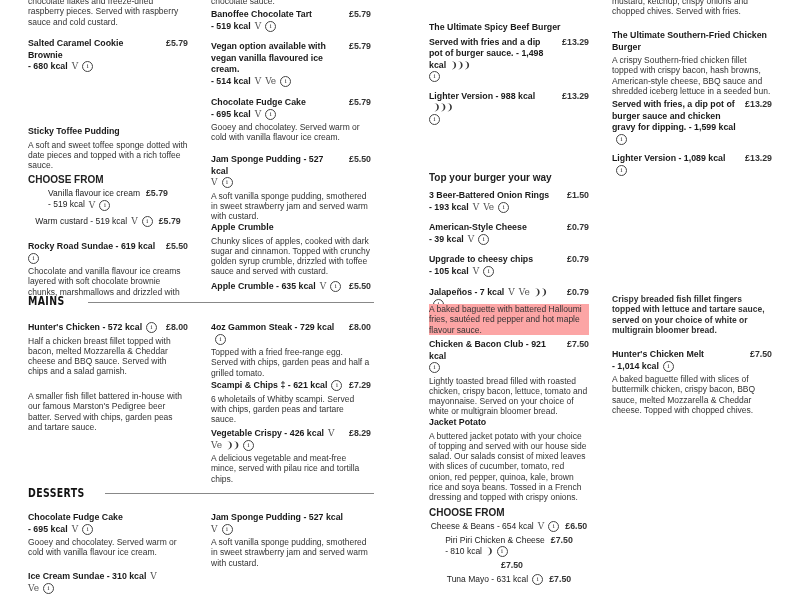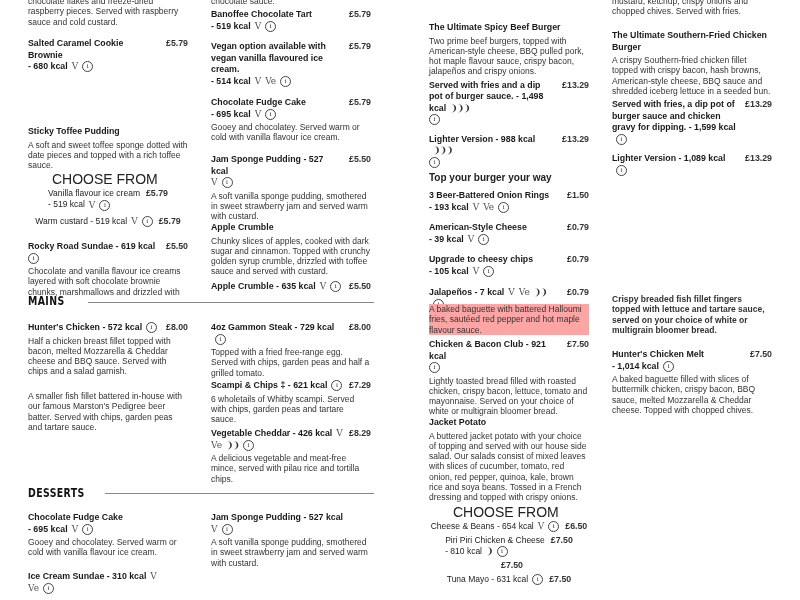--- a/index.html
+++ b/index.html
@@ -7,21 +7,21 @@
   .abs{position:absolute;}
   .item{position:absolute;width:160px;font-size:8.6px;line-height:11px;}
   .row{display:flex;justify-content:space-between;align-items:flex-start;}
   .nm{font-weight:bold;color:#1a1a1a;font-size:8.8px;line-height:11.5px;}
   .nm .kc{font-weight:bold;}
   .price{font-weight:bold;font-size:8.8px;color:#333;white-space:nowrap;padding-left:6px;}
   .desc{color:#333;margin-top:2px;font-size:8.5px;line-height:10.3px;}
   .ic{display:inline-block;vertical-align:middle;margin-left:4px;font-family:"DejaVu Serif",serif;font-weight:normal;color:#555;font-size:9px;}
   .info{display:inline-block;width:9px;height:9px;border:1px solid #444;border-radius:50%;font-size:7px;line-height:9px;text-align:center;vertical-align:middle;margin-left:4px;font-weight:normal;color:#333;font-family:"Liberation Serif",serif;}
   .spicy{display:inline-block;vertical-align:middle;margin-left:4px;font-weight:bold;color:#333;letter-spacing:-1px;font-size:9px;}
-  .choose{font-weight:normal;font-size:14px;margin-top:4px;margin-left:24px;}
+  .choose{font-weight:bold;font-size:10px;margin-top:4px;}
   .opt{display:flex;justify-content:center;font-size:8.5px;line-height:11px;margin-top:3px;}
   .sec-title{position:absolute;font-family:"DejaVu Sans Condensed","DejaVu Sans",sans-serif;font-weight:bold;font-size:13px;letter-spacing:0.5px;color:#111;transform:scaleX(0.8);transform-origin:left;}
   .rule{position:absolute;height:1px;background:#888;}
   .sub{font-weight:bold;font-size:10px;}
 </style>
 </head>
 <body>
 
 <div class="item" style="left:28px;top:-6px;">
   <div class="desc">chocolate flakes and freeze-dried raspberry pieces. Served with raspberry sauce and cold custard.</div>
@@ -137,36 +137,35 @@
 <div class="item" style="left:211px;top:380px;">
   <div class="row">
       <div class="nm"><span>Scampi &amp; Chips</span> <span>‡</span> <span class="kc">- 621 kcal</span><span class="info">i</span></div>
       <div class="price">£7.29</div>
     </div>
   <div class="desc">6 wholetails of Whitby scampi. Served with chips, garden peas and tartare sauce.</div>
 </div>
 
 <div class="item" style="left:211px;top:428px;">
   <div class="row">
-      <div class="nm"><span>Vegetable Cheddar</span> <span class="kc">- 426 kcal</span><span class="ic">V</span><br><span class="ic" style="margin-left:0">Ve</span><span class="spicy">❩❩</span><span class="info">i</span></div>
+      <div class="nm"><span>Vegetable Crispy</span> <span class="kc">- 426 kcal</span><span class="ic">V</span><br><span class="ic" style="margin-left:0">Ve</span><span class="spicy">❩❩</span><span class="info">i</span></div>
       <div class="price">£8.29</div>
     </div>
   <div class="desc">A delicious vegetable and meat-free mince, served with pilau rice and tortilla chips.</div>
 </div>
 
 <div class="rule" style="left:200px;top:493px;width:174px;"></div>
 
 <div class="item" style="left:211px;top:512px;">
   <div class="nm"><span>Jam Sponge Pudding</span> <span class="kc">- 527 kcal</span><br><span class="ic" style="margin-left:0">V</span><span class="info">i</span></div>
   <div class="desc">A soft vanilla sponge pudding, smothered in sweet strawberry jam and served warm with custard.</div>
 </div>
 
 <div class="item" style="left:429px;top:22px;">
   <div class="nm">The Ultimate Spicy Beef Burger</div>
-  <div class="desc">Two prime beef burgers, topped with American-style cheese, BBQ pulled pork, hot maple flavour sauce, crispy bacon, jalapeños and crispy onions.</div>
   <div class="row" style="margin-top:3px;">
       <div class="nm"><span>Served with fries and a dip pot of burger sauce.</span> <span class="kc">- 1,498 kcal</span><span class="spicy">❩❩❩</span><br><span class="info" style="margin-left:0">i</span></div>
       <div class="price">£13.29</div>
     </div>
   <div class="row" style="margin-top:8px;">
       <div class="nm"><span>Lighter Version</span> <span class="kc">- 988 kcal</span><span class="spicy">❩❩❩</span><br><span class="info" style="margin-left:0">i</span></div>
       <div class="price">£13.29</div>
     </div>
 </div>
 

